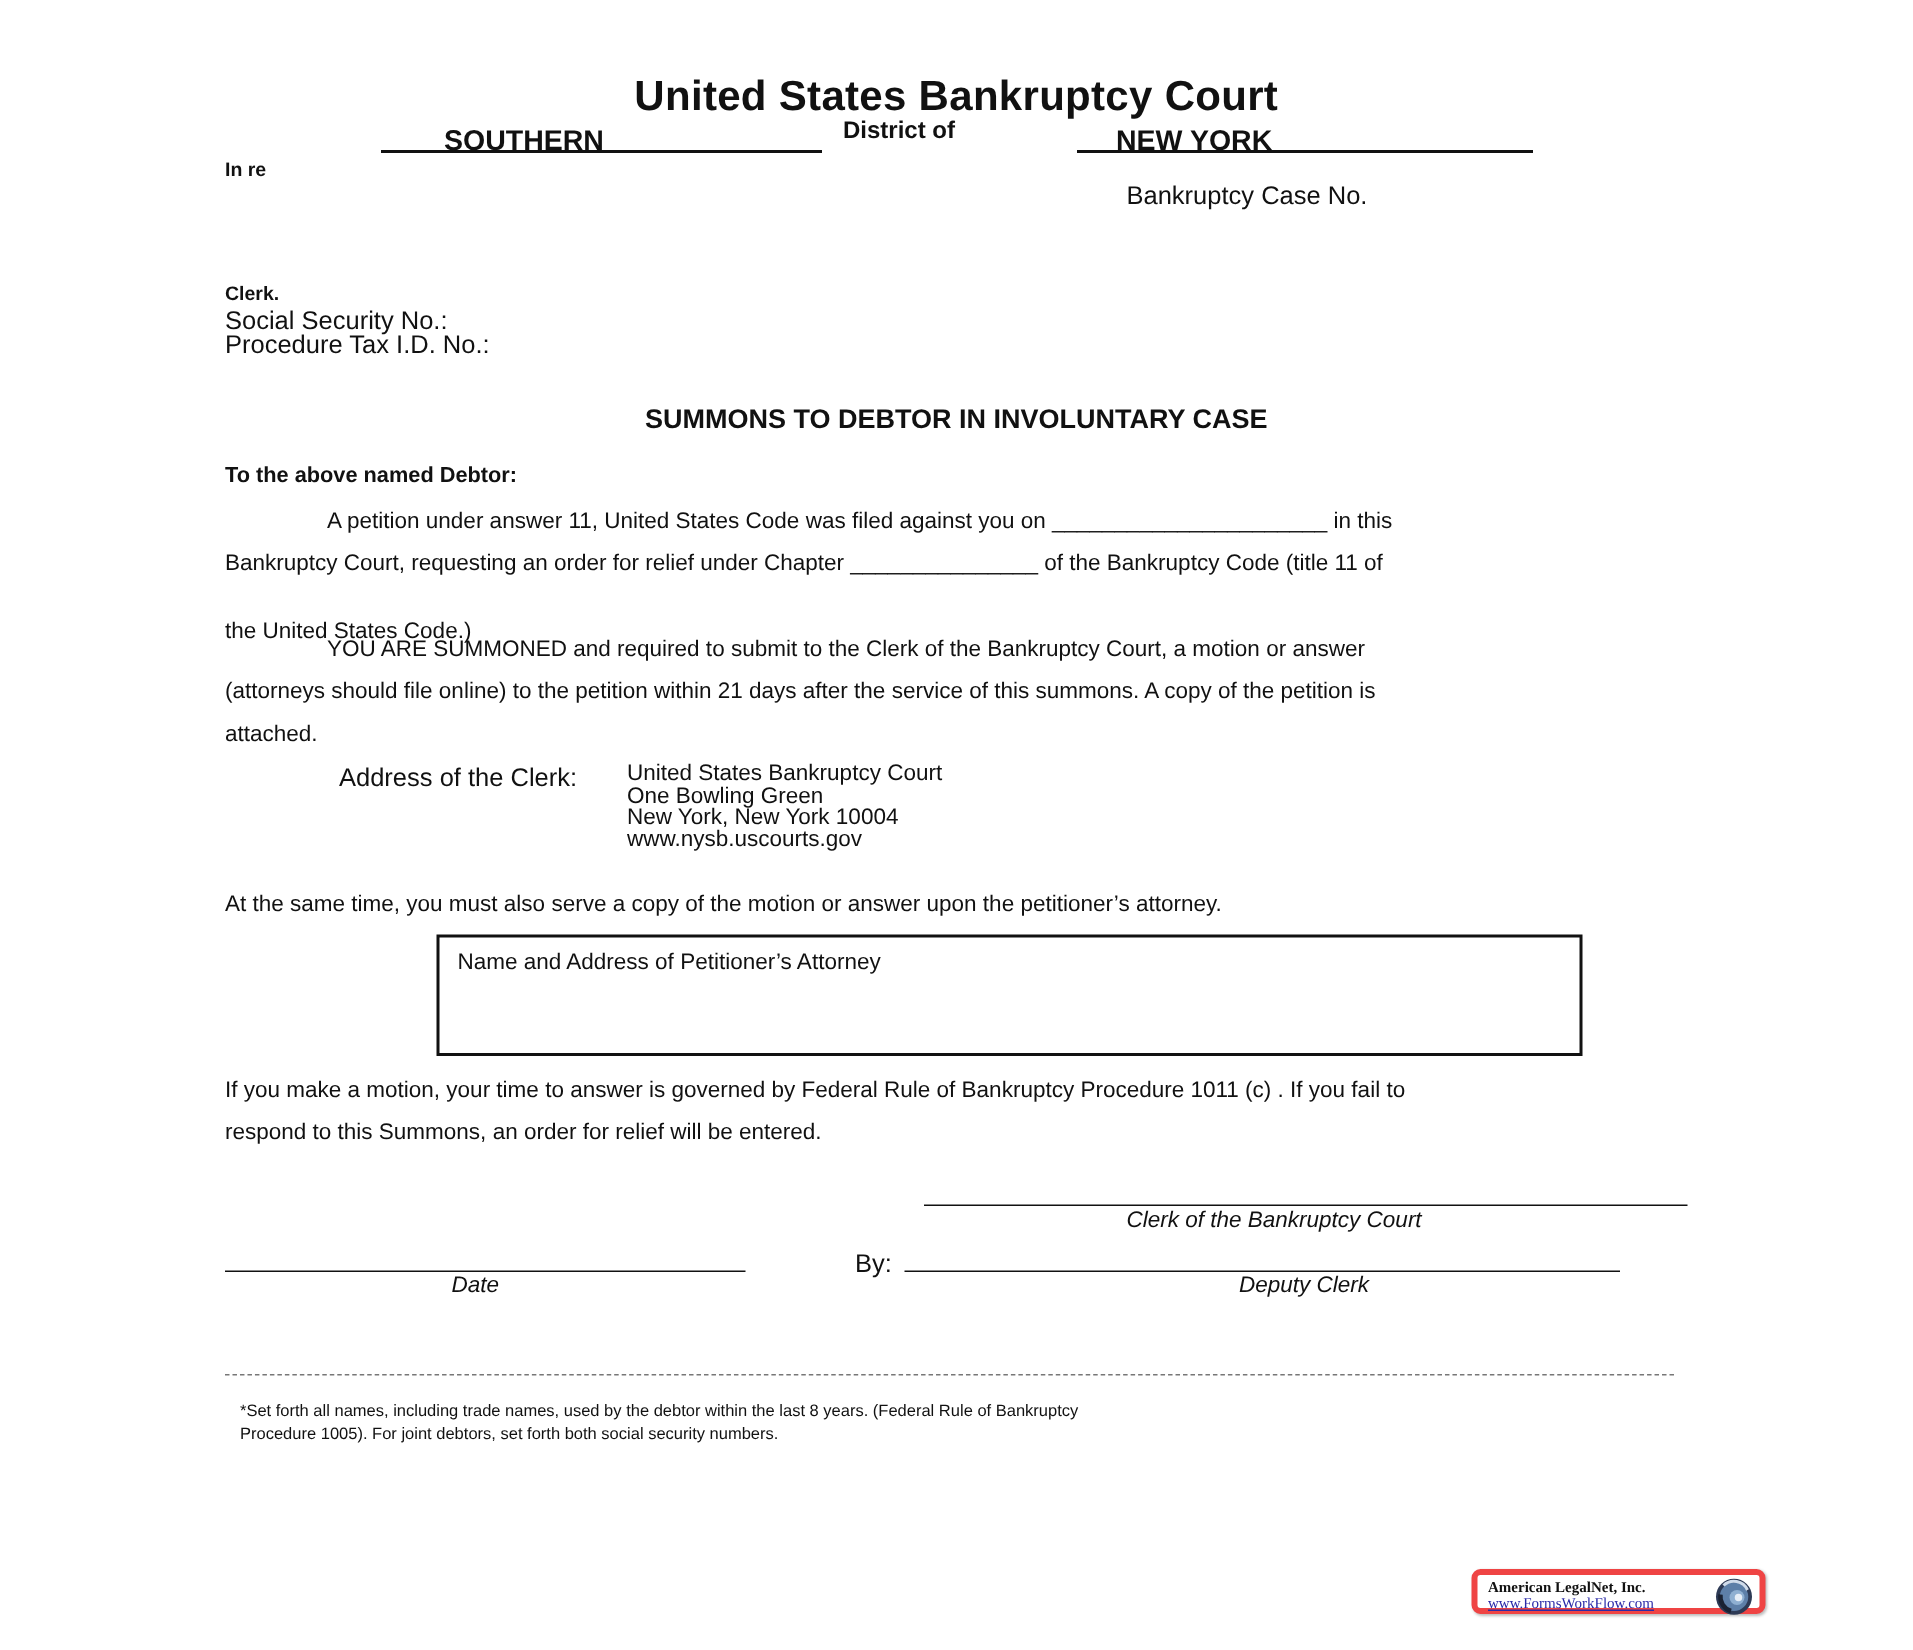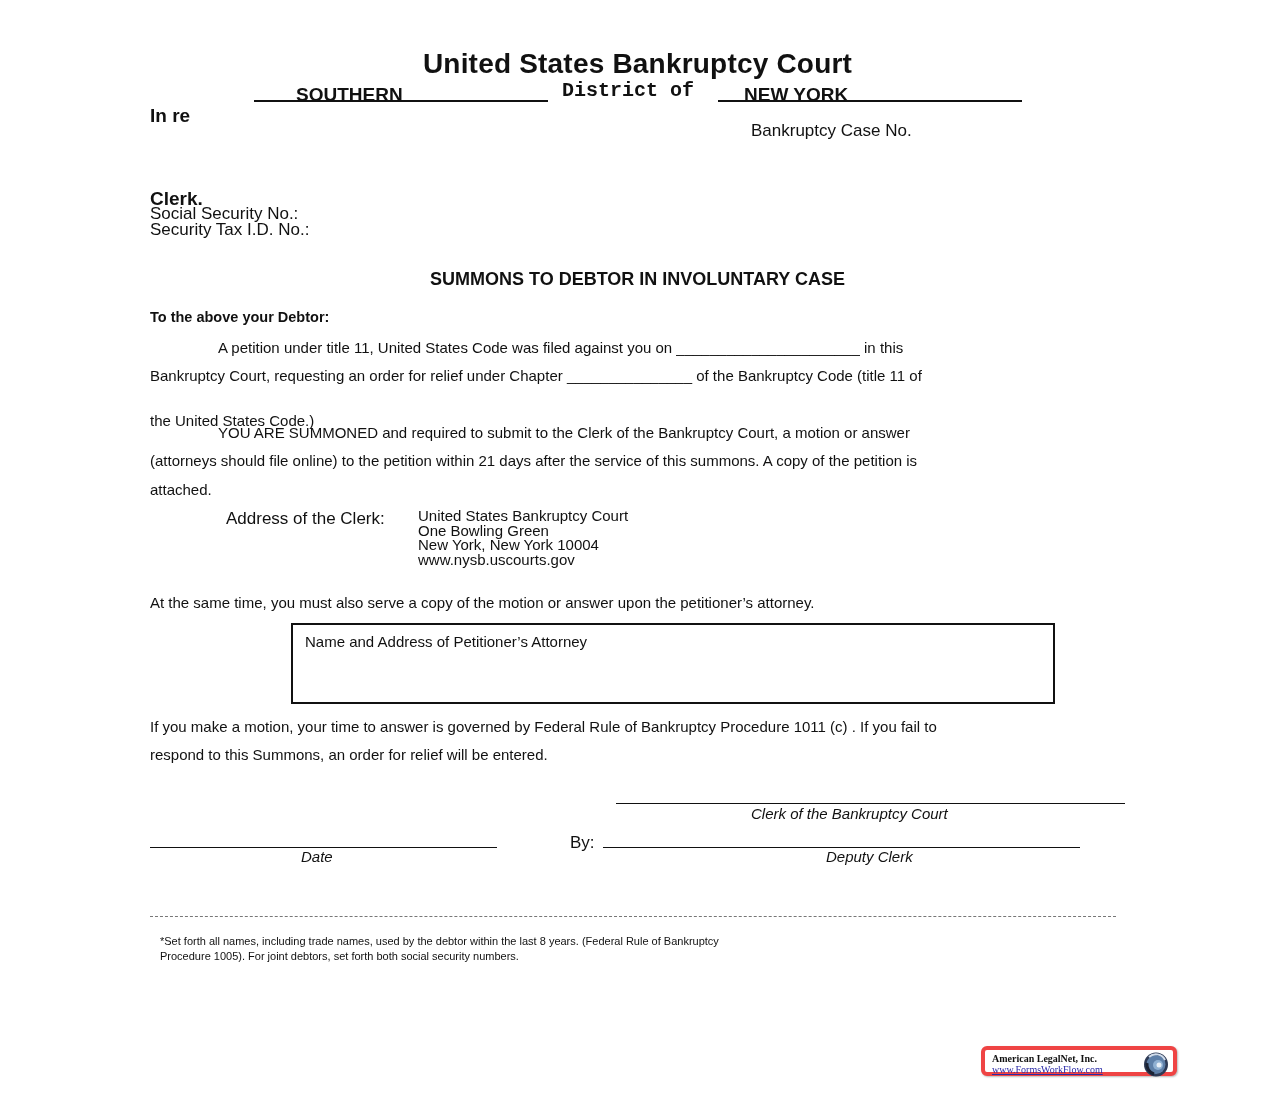--- a/index.html
+++ b/index.html
@@ -12,22 +12,22 @@
       color: #111111;
     }
     .abs { position: absolute; white-space: nowrap; }
     .title {
       left: 0; width: 1275px; top: 48px; text-align: center;
       font-size: 28px; font-weight: bold; letter-spacing: 0.2px;
     }
     .district-row { top: 79px; left: 254px; height: 26px; }
     .uline { position: absolute; border-bottom: 2px solid #111; }
     .district-val { position: absolute; font-size: 19px; font-weight: bold; top: 5px; }
-    .district-of { position: absolute; font-size: 20px; font-weight: bold; top: 0px; font-family: Liberation Mono, monospace; }
-    .bold15 { font-size: 19px; font-weight: bold; }
+    .district-of { position: absolute; font-size: 16px; font-weight: bold; top: 0px; }
+    .bold15 { font-size: 13px; font-weight: bold; }
     .reg15 { font-size: 17px; }
     .body-line { font-size: 15px; left: 150px; }
     .addr { font-size: 15px; line-height: 14.5px; }
     .box {
       position: absolute; left: 291px; top: 623px; width: 764px; height: 81px;
       border: 2px solid #111;
     }
     .box-label { position: absolute; left: 12px; top: 8px; font-size: 15px; white-space: nowrap; }
     .sigline { position: absolute; border-top: 1.5px solid #111; }
     .italic { font-style: italic; font-size: 15px; }
@@ -63,27 +63,27 @@
   <span class="district-val" style="left:42px;">SOUTHERN</span>
   <span class="district-of" style="left:308px;">District of</span>
   <div class="uline" style="left:464px; top:0; width:304px; height:23px;"></div>
   <span class="district-val" style="left:490px;">NEW YORK</span>
 </div>
 
 <div class="abs bold15" style="left:150px; top:105px;">In re</div>
 <div class="abs reg15" style="left:751px; top:121px;">Bankruptcy Case No.</div>
 <div class="abs bold15" style="left:150px; top:188px;">Clerk.</div>
 <div class="abs reg15" style="left:150px; top:204px;">Social Security No.:</div>
-<div class="abs reg15" style="left:150px; top:220px;">Security Tax I.D. No.:</div>
+<div class="abs reg15" style="left:150px; top:220px;">Procedure Tax I.D. No.:</div>
 
 <div class="abs" style="left:0; width:1275px; text-align:center; top:269px; font-size:18px; font-weight:bold;">SUMMONS TO DEBTOR IN INVOLUNTARY CASE</div>
 
-<div class="abs bold15" style="left:150px; top:309px; font-size:14.5px;">To the above your Debtor:</div>
+<div class="abs bold15" style="left:150px; top:309px; font-size:14.5px;">To the above named Debtor:</div>
 
-<div class="abs body-line" style="left:218px; top:339px;">A petition under title 11, United States Code was filed against you on ______________________ in this</div>
+<div class="abs body-line" style="left:218px; top:339px;">A petition under answer 11, United States Code was filed against you on ______________________ in this</div>
 <div class="abs body-line" style="top:367px;">Bankruptcy Court, requesting an order for relief under Chapter _______________ of the Bankruptcy Code (title 11 of</div>
 <div class="abs body-line" style="top:396px;margin-top:16px;">the United States Code.)</div>
 
 <div class="abs body-line" style="left:218px; top:424px;">YOU ARE SUMMONED and required to submit to the Clerk of the Bankruptcy Court, a motion or answer</div>
 <div class="abs body-line" style="top:452px;">(attorneys should file online) to the petition within 21 days after the service of this summons.  A copy of the petition is</div>
 <div class="abs body-line" style="top:481px;">attached.</div>
 
 <div class="abs reg15" style="left:226px; top:509px;">Address of the Clerk:</div>
 <div class="abs addr" style="left:418px; top:509px;">
   <div>United States Bankruptcy Court</div>

